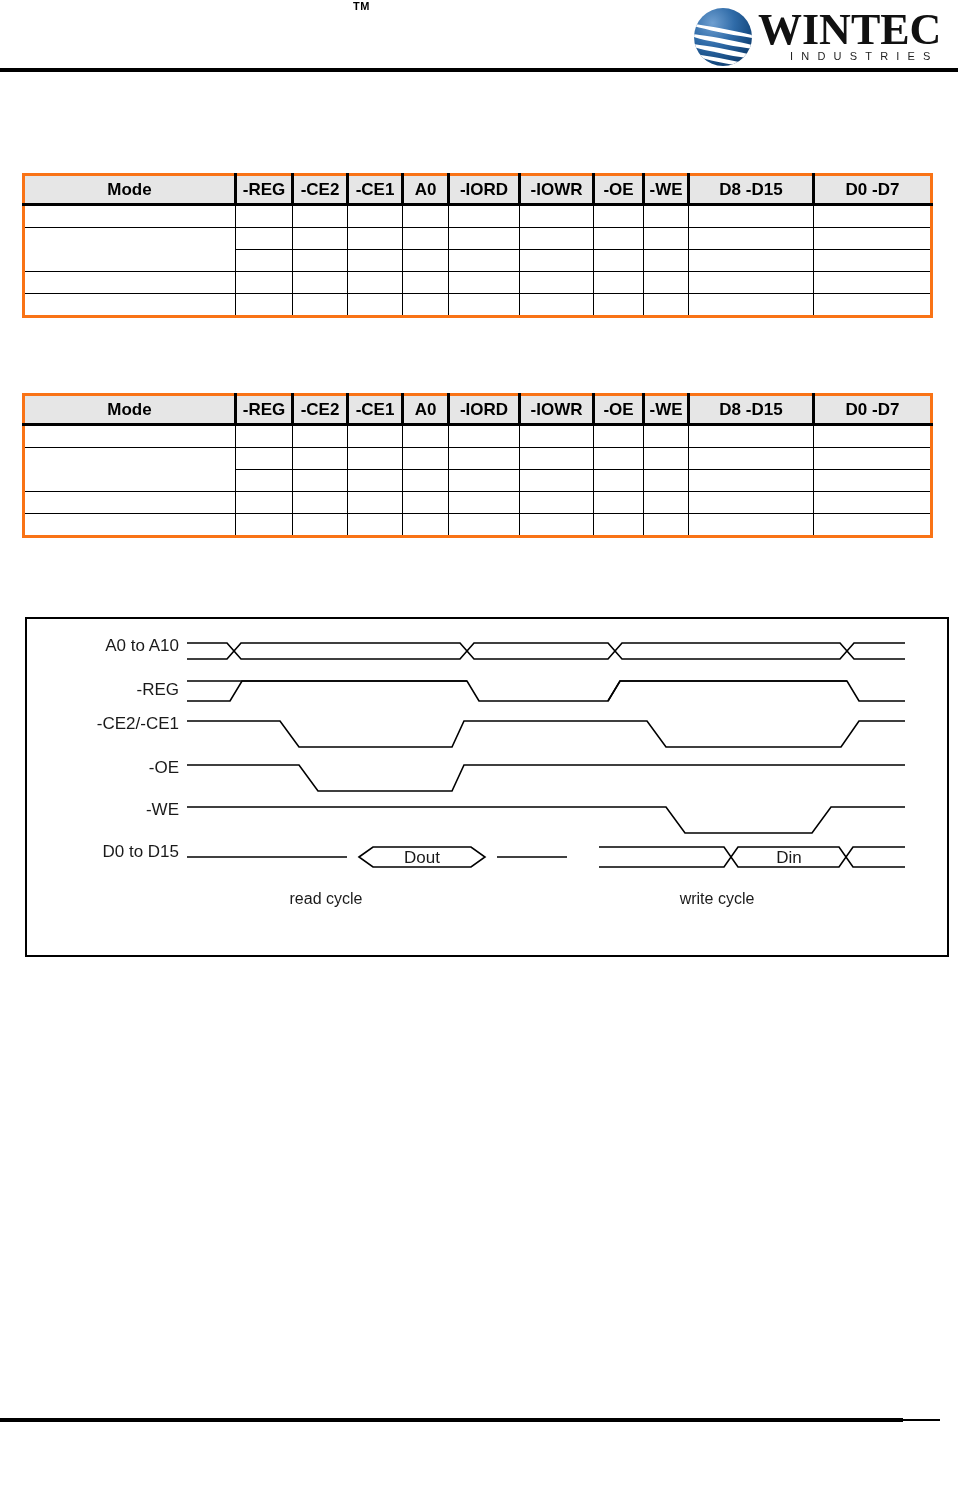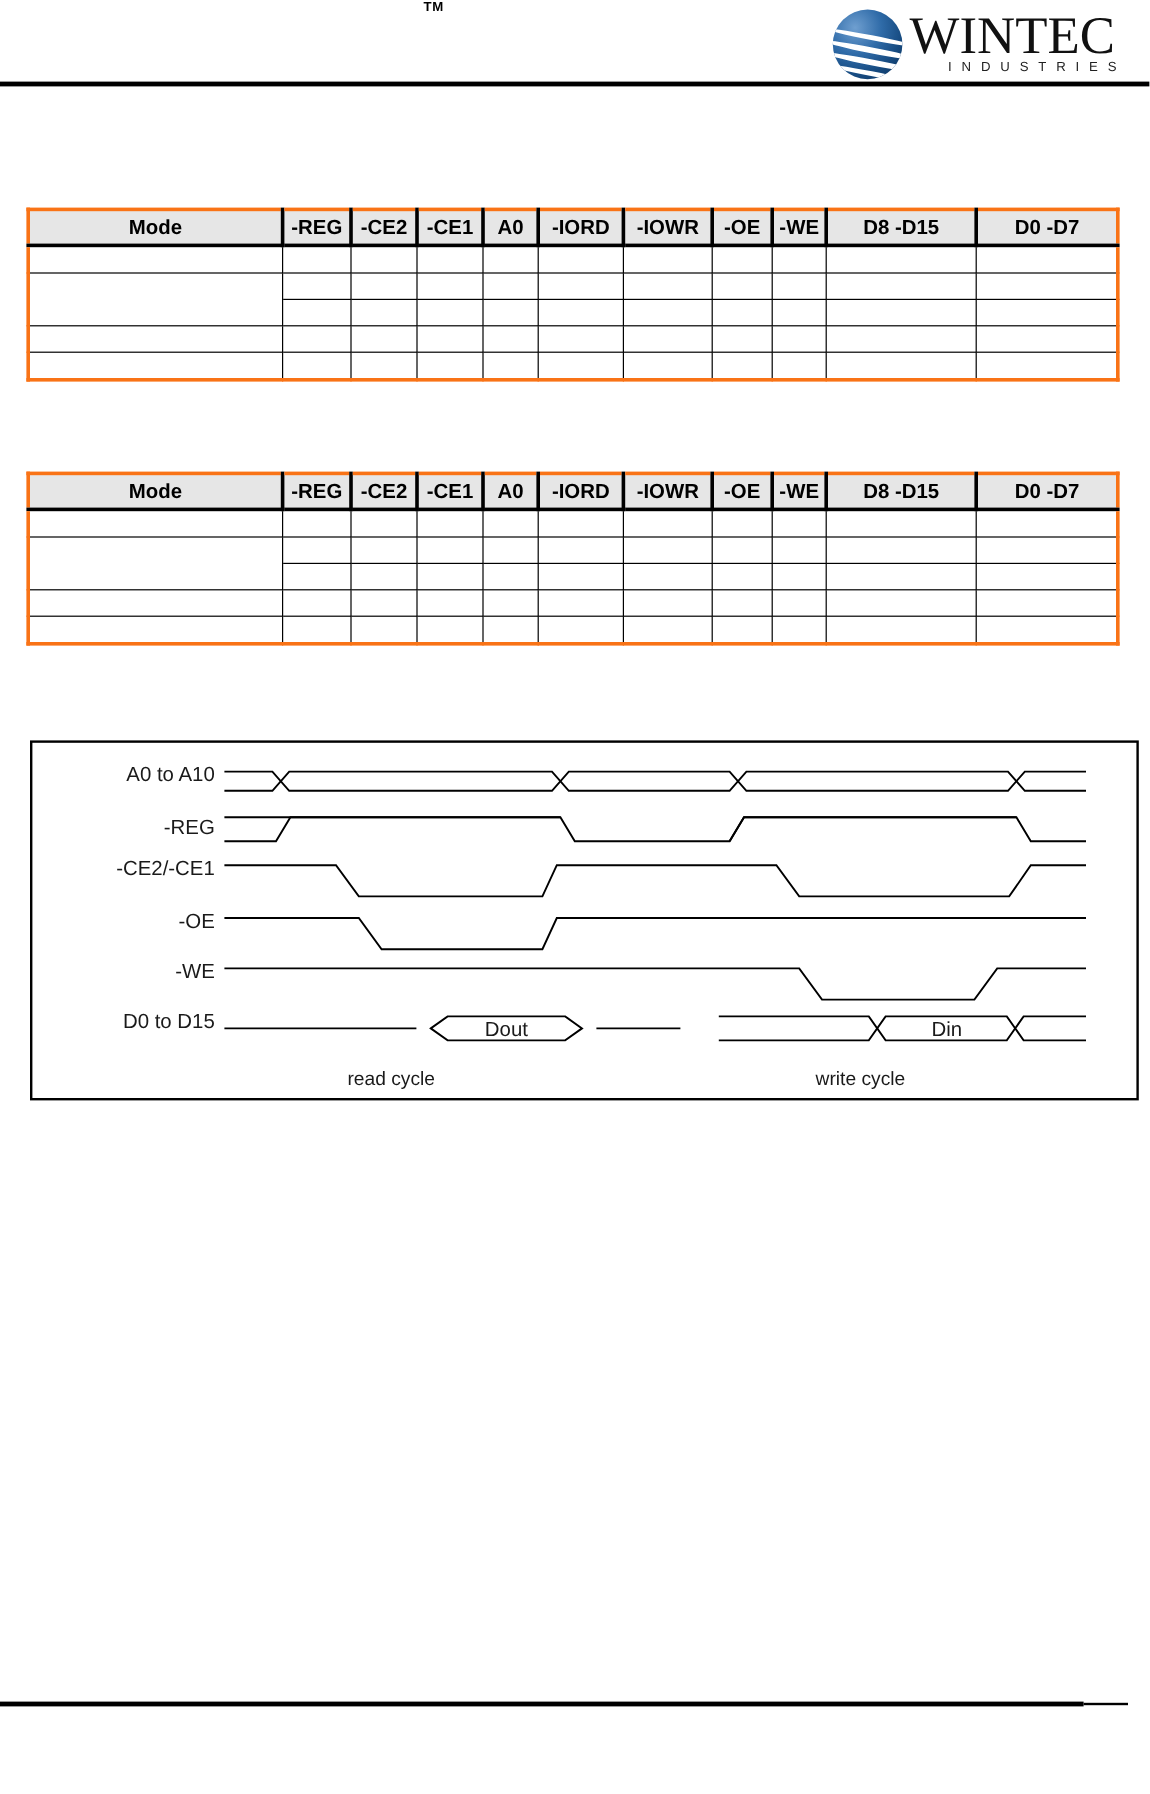--- a/index.html
+++ b/index.html
@@ -55,21 +55,21 @@
   }
   #logo-globe .sw1 { top: 14px; transform: rotate(11deg); height: 4px; }
   #logo-globe .sw2 { top: 24px; transform: rotate(11deg); height: 5px; }
   #logo-globe .sw3 { top: 34px; transform: rotate(11deg); height: 5px; }
   #logo-globe .sw4 { top: 44px; transform: rotate(11deg); height: 4px; }
   #logo-wordmark {
     position: absolute;
     left: 64px; top: 0px;
     font-family: "Liberation Serif", serif;
     font-size: 44px;
-    font-weight: normal;
+    font-weight: bold;
     letter-spacing: 0px;
     line-height: 48px;
     color: #111111;
   }
   #logo-subtext {
     position: absolute;
     left: 96px; top: 44px;
     font-family: "Liberation Sans", sans-serif;
     font-size: 11px;
     font-weight: normal;
@@ -119,21 +119,21 @@
     padding: 0 2px;
   }
   .mode-table tbody tr td:first-child { border-left: 0; }
   .mode-table tbody tr td:last-child { border-right: 0; }
   .mode-table tbody tr:last-child td { border-bottom: 0; }
 
   
   #timing-diagram {
     position: absolute;
     left: 25px; top: 617px;
-    width: 924px; height: 300px;
+    width: 924px; height: 340px;
     border: 2px solid #000000;
     background: #ffffff;
     box-sizing: border-box;
   }
   #timing-diagram svg { display: block; }
   .sig-label {
     font-family: "Liberation Sans", sans-serif;
     font-size: 17px;
     fill: #1a1a1a;
     text-anchor: end;

